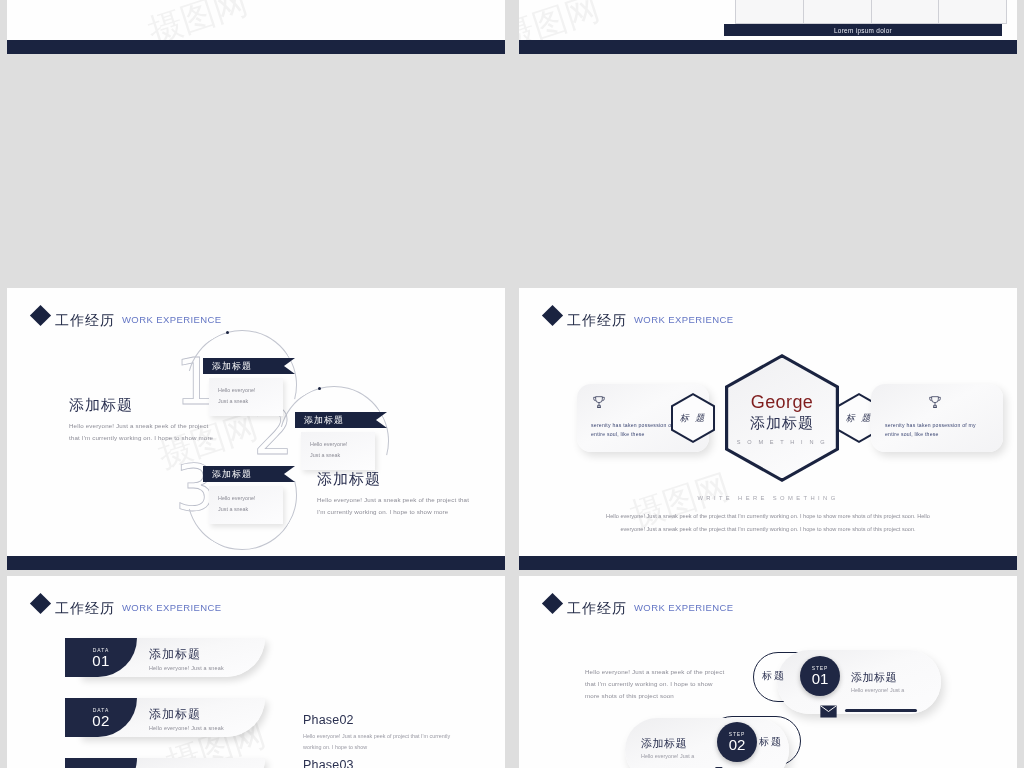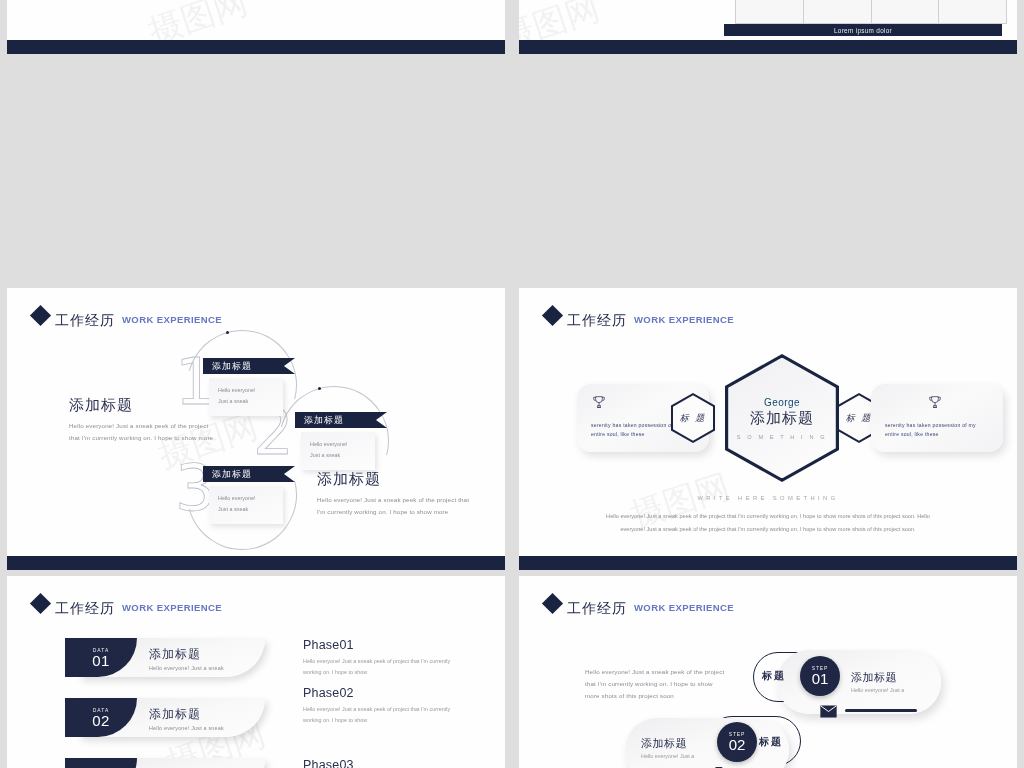--- a/index.html
+++ b/index.html
@@ -26,21 +26,21 @@
   }
   .slide-body{position:absolute;left:0;top:0;right:0;bottom:14px;overflow:hidden;background:#fefefe;}
   .footer-bar{position:absolute;left:0;right:0;bottom:0;height:14px;background:#1a2340;}
   
   .row-partial-top{height:54px;}
 
   
   .shead{position:absolute;left:26px;top:20px;display:flex;align-items:flex-end;gap:7px;}
   .diamond{width:15px;height:15px;background:#1a2340;transform:rotate(45deg);margin-bottom:4px;}
   .shead .cn{font-size:14px;color:#1f2744;letter-spacing:1px;line-height:1;font-weight:400;}
-  .shead .en{font-size:9.5px;color:#6476c4;letter-spacing:.4px;margin-bottom:2px;font-weight:700;}
+  .shead .en{font-size:9.5px;color:#6476c4;letter-spacing:.4px;margin-bottom:2px;font-weight:400;}
 
   
   .body-txt{font-size:6.2px;line-height:1.9;color:#8c8c96;letter-spacing:.15px;}
   .ttl-cn{font-size:15px;color:#2a3050;letter-spacing:1px;}
   .ttl-sm{font-size:11px;color:#2a3050;letter-spacing:.5px;}
   .p1 .frag-r{position:absolute;left:290px;top:-20px;width:180px;}
   .p1 .env{position:absolute;left:155px;top:-48px;width:120px;height:84px;}
 
   
   .p2 .tbl{position:absolute;left:216px;top:-36px;width:272px;height:60px;background:#f7f7f8;border:1px solid #cfd0d6;box-sizing:border-box;display:flex;}
@@ -66,21 +66,21 @@
   .hexbox .cup{position:absolute;top:10px;font-size:15px;color:#2a3050;}
   .hexbox .mini{position:absolute;bottom:12px;font-size:5.1px;color:#3a4572;line-height:1.9;letter-spacing:.25px;width:106px;}
   .hex-sm{position:absolute;width:44px;height:50px;display:flex;align-items:center;justify-content:center;}
   .hex-sm .shape{position:absolute;left:0;top:0;width:44px;height:50px;background:#1a2340;clip-path:polygon(50% 0,100% 25%,100% 75%,50% 100%,0 75%,0 25%);}
   .hex-sm .inner{position:absolute;left:2px;top:2.3px;width:40px;height:45.4px;background:#fcfcfd;clip-path:polygon(50% 0,100% 25%,100% 75%,50% 100%,0 75%,0 25%);}
   .hex-sm .lbl{position:relative;font-size:9px;color:#2a3050;letter-spacing:2px;font-style:italic;}
   .hex-big{position:absolute;width:114px;height:128px;}
   .hex-big .shape{position:absolute;inset:0;background:#1a2340;clip-path:polygon(50% 0,100% 25%,100% 75%,50% 100%,0 75%,0 25%);}
   .hex-big .inner{position:absolute;left:3.2px;top:3.6px;width:107.6px;height:120.8px;background:linear-gradient(150deg,#f0f0f2,#fdfdfe);clip-path:polygon(50% 0,100% 25%,100% 75%,50% 100%,0 75%,0 25%);}
   .hex-big .ctr{position:absolute;inset:0;display:flex;flex-direction:column;align-items:center;justify-content:center;}
-  .hex-big .g{font-size:10px;color:#0c4a6e;letter-spacing:.4px;}
+  .hex-big .g{font-size:18px;color:#7f1d1d;letter-spacing:.4px;}
   .hex-big .t{font-size:15px;color:#2a3050;letter-spacing:1px;margin-top:1px;}
   .hex-big .s{font-size:5.6px;color:#9a9aa4;letter-spacing:2.6px;margin-top:6px;}
   .writehere{position:absolute;width:100%;text-align:center;font-size:5.8px;letter-spacing:3.4px;color:#a5a5ae;}
   .para-center{position:absolute;width:100%;text-align:center;font-size:5.6px;line-height:2.3;color:#8c8c96;}
 
   
   .datarow{position:absolute;width:200px;height:39px;}
   .datarow .plate{position:absolute;left:14px;top:0;width:186px;height:39px;background:linear-gradient(165deg,#ececee 0%,#f8f8f9 50%,#fdfdfe 100%);box-shadow:3px 4px 7px rgba(0,0,0,.13);border-radius:0 0 68px 0;}
   .datarow .knob{position:absolute;left:0;top:0;width:72px;height:39px;background:#1f2744;border-radius:0 0 56px 0;display:flex;flex-direction:column;align-items:center;justify-content:center;color:#fff;}
   .datarow .knob .k1{font-size:5px;letter-spacing:1px;opacity:.92;}
@@ -90,21 +90,21 @@
   .datarow .txt .b{font-size:5.4px;color:#8c8c96;margin-top:2px;letter-spacing:.2px;}
   .phase .h{font-size:12.5px;color:#2a3050;letter-spacing:.2px;}
   .phase .p{font-size:5.4px;color:#9a9aa4;line-height:2;margin-top:4px;width:158px;}
 
   
   .pill{position:absolute;height:64px;background:linear-gradient(160deg,#eeeef0 0%,#f9f9fa 45%,#fcfcfd 100%);border-radius:40px;box-shadow:3px 5px 10px rgba(0,0,0,.13);}
   .ringpill{position:absolute;border:1.6px solid #1a2340;border-radius:40px;}
   .stepcircle{position:absolute;width:40px;height:40px;border-radius:50%;background:#1f2744;color:#fff;display:flex;flex-direction:column;align-items:center;justify-content:center;box-shadow:0 2px 5px rgba(0,0,0,.25);}
   .stepcircle .s1{font-size:5px;letter-spacing:.8px;opacity:.9;}
   .stepcircle .s2{font-size:15px;line-height:1.05;}
-  .bt{font-size:10px;color:#2a3050;letter-spacing:2px;font-weight:bold;}
+  .bt{font-size:10px;color:#2a3050;letter-spacing:2px;}
   .rule{position:absolute;height:3.4px;background:#1f2744;border-radius:2px;}
 
   
   .wm{position:absolute;inset:0;pointer-events:none;opacity:.055;}
   .wm div{position:absolute;font-size:34px;color:#333;transform:rotate(-18deg);font-family:"DejaVu Sans",sans-serif;}
 </style>
 </head>
 <body>
 
 <div class="board">
@@ -302,25 +302,21 @@
         <div class="knob">
           <div class="k1">DATA</div>
 
         </div>
         <div class="txt">
           <div class="a">添加标题</div>
 
         </div>
       </div>
 
-      <div class="phase" style="position:absolute;left:296px;top:62px;">
-        <div class="h">Phase01</div>
-        <div class="p">Hello everyone! Just a sneak peek of project that I'm currently working on. I hope to show</div>
-      </div>
-      <div class="phase" style="position:absolute;left:296px;top:110px;">
+      <div class="phase" style="position:absolute;left:296px;top:137px;">
         <div class="h">Phase02</div>
         <div class="p">Hello everyone! Just a sneak peek of project that I'm currently working on. I hope to show</div>
       </div>
       <div class="phase" style="position:absolute;left:296px;top:182px;">
         <div class="h">Phase03</div>
 
       </div>
     </div>
 
   </div>

